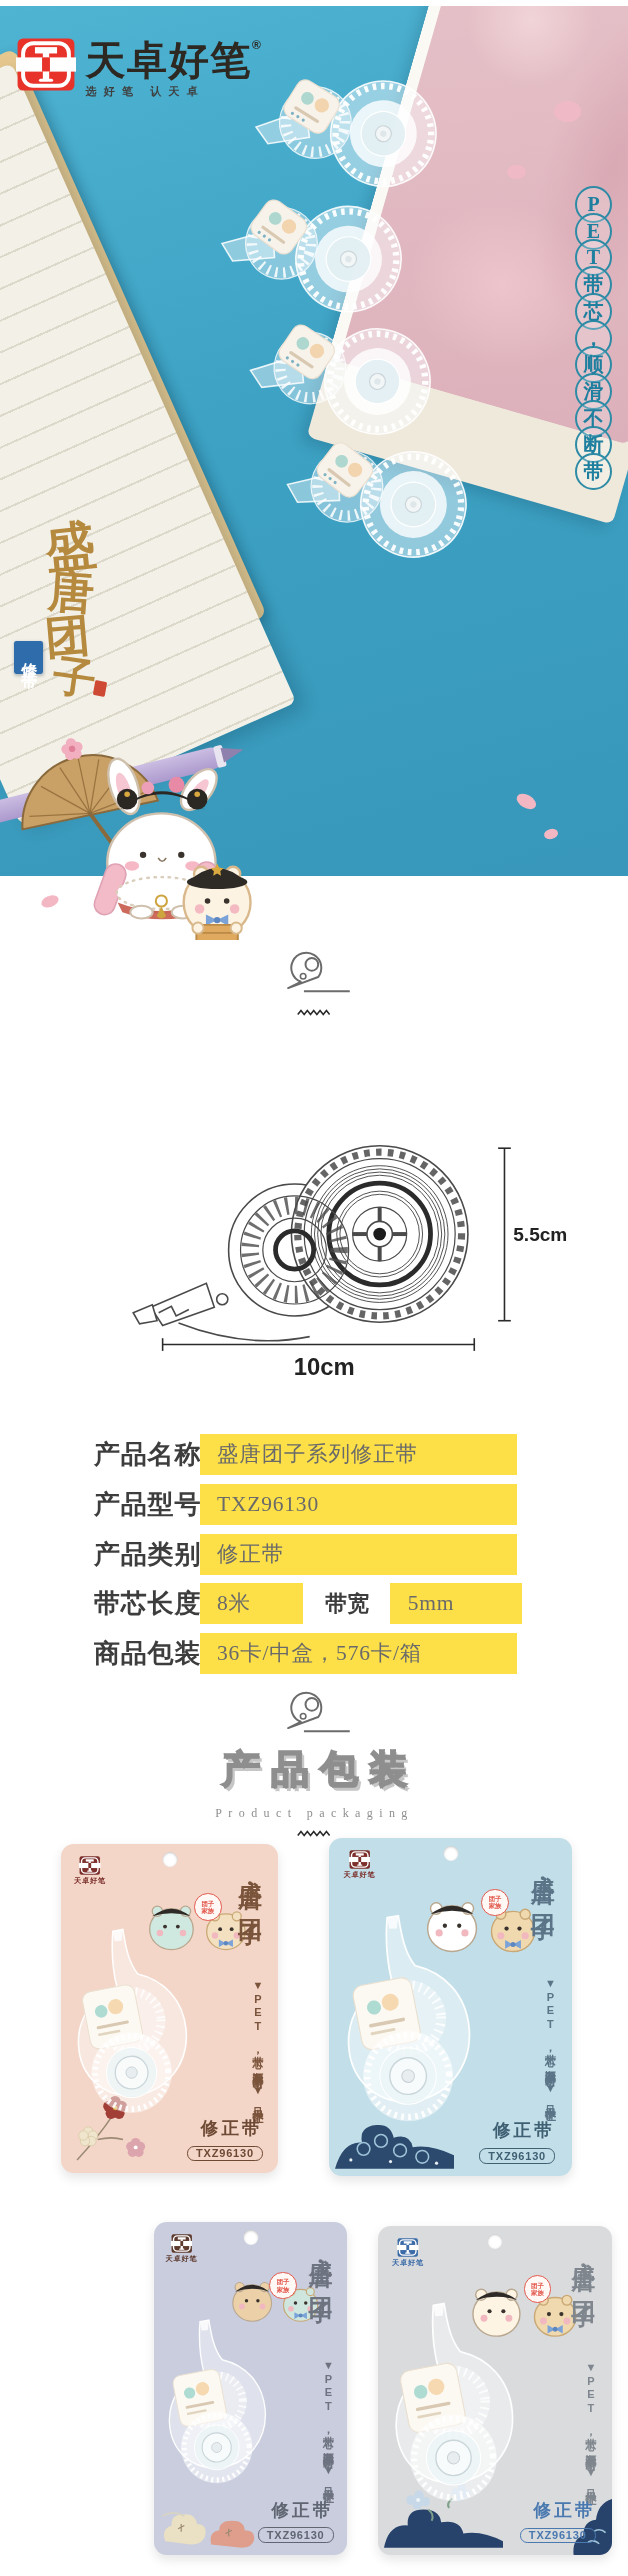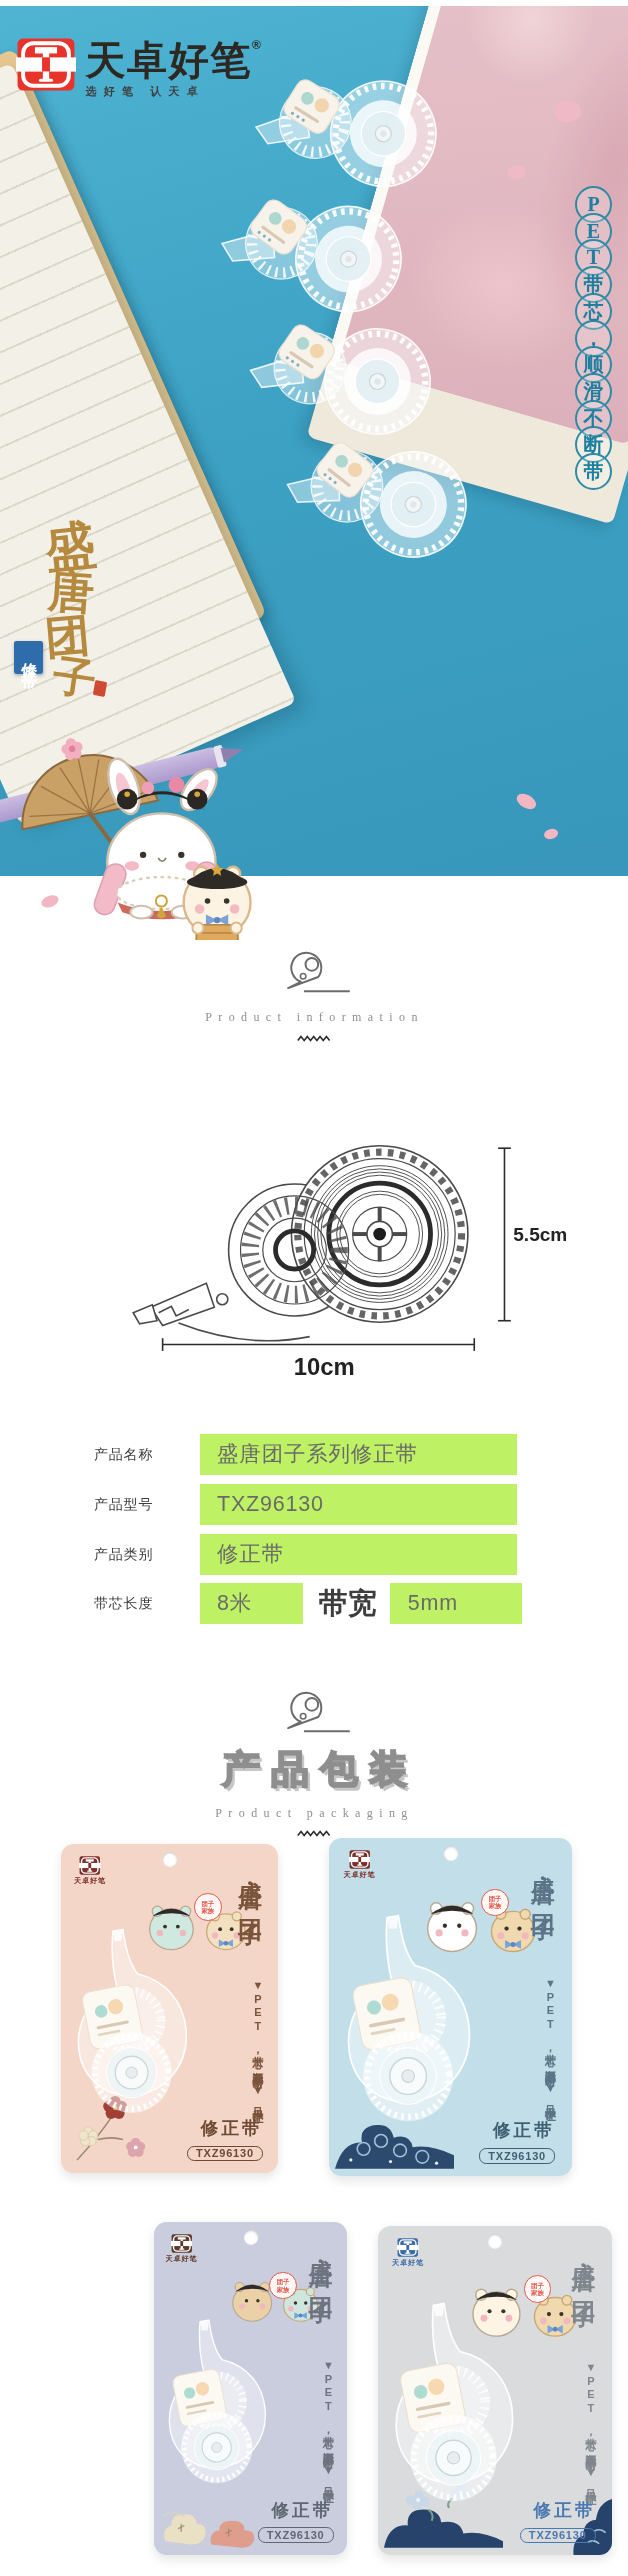--- a/index.html
+++ b/index.html
@@ -70,27 +70,27 @@
       -webkit-text-stroke:2px #8e8e8e;text-shadow:3.2px 4px 0 #c6c6c6,1.6px 1.6px 0 #9a9a9a;margin-top:4.8px;}
   .sec-sub{font-family:"Liberation Serif",serif;font-size:12px;color:#8f8f8f;
       letter-spacing:6.4px;margin-top:11px;}
   .squig{margin-top:6.4px;}
   
   .diagram{position:absolute;left:103px;top:1130px;}
   .diagram text{font-family:"Liberation Sans",sans-serif;fill:#222;}
   
   .specs{position:absolute;left:94px;top:1428px;width:477px;}
   .spec-row{height:41px;margin-bottom:8.8px;white-space:nowrap;}
-  .spec-label{display:inline-block;width:102px;font-size:14px;font-weight:400;color:#3d3d3d;
+  .spec-label{display:inline-block;width:102px;font-size:26px;font-weight:700;color:#3d3d3d;
       line-height:41px;letter-spacing:0.8px;vertical-align:top;}
-  .spec-box{display:inline-block;height:41px;background:#bef264;color:#6a6a6a;font-size:21.5px;
-      line-height:41px;padding-left:17.5px;box-sizing:border-box;vertical-align:top;letter-spacing:0.8px;}
+  .spec-box{display:inline-block;height:41px;background:#fde047;color:#6a6a6a;font-size:21.5px;
+      line-height:41px;padding-left:17.5px;box-sizing:border-box;vertical-align:top;letter-spacing:0.8px;font-family:Liberation Serif, serif;}
   .w-main{width:317px;}
   .w-s1{width:103px;margin-right:12.7px;}
-  .spec-label2{display:inline-block;width:57px;font-size:29px;font-weight:800;color:#3d3d3d;
+  .spec-label2{display:inline-block;width:57px;font-size:22px;font-weight:800;color:#3d3d3d;
       line-height:41px;text-align:center;margin-right:11px;vertical-align:top;}
   .w-s2{width:132px;}
   
   .card{position:absolute;border-radius:12.7px;box-shadow:0 4.8px 11px rgba(0,0,0,.10);overflow:hidden;}
   .c1{left:61px; top:1838px;width:217px;height:329px;background:#f3d6c8;
       --acc:#7b543c;--cat:#6e4a35;--logo:#7c2f2b;--ma:#cfe8e0;--mb:#f3e0c0;}
   .c2{left:329px;top:1832px;width:243px;height:338px;background:#c2dfe9;
       --acc:#5b7487;--cat:#3f6073;--logo:#7c2f2b;--ma:#ffffff;--mb:#f0d9ae;}
   .c3{left:154px;top:2216px;width:193px;height:333px;background:#c9cdde;
       --acc:#6e7380;--cat:#5f6672;--logo:#5e3a2e;--ma:#ecd1a8;--mb:#cfe6df;}
@@ -324,21 +324,20 @@
   </svg>
   <div class="petal" style="left:41px;top:890px;width:17.5px;height:11px;transform:rotate(-20deg);"></div>
 
   <section class="sec-head" style="top:941px;">
     <svg width="76" height="49" viewBox="0 0 96 62">
       <path d="M14 52 L30 44 A19 19 0 1 1 52 38 L14 52 Z" fill="none" stroke="#6b6b6b" stroke-width="2.5" stroke-linejoin="round"></path>
       <circle cx="44" cy="22" r="8" fill="none" stroke="#6b6b6b" stroke-width="2.5"></circle>
       <circle cx="33" cy="37" r="3.5" fill="none" stroke="#6b6b6b" stroke-width="2"></circle>
       <line x1="34" y1="56" x2="92" y2="56" stroke="#6b6b6b" stroke-width="2.5"></line>
     </svg>
-    <div class="sec-sub">Product information</div>
     <div class="squig">
       <svg width="35" height="8.8" viewBox="0 0 44 11">
           <polyline points="1,8 5,3 9,8 13,3 17,8 21,3 25,8 29,3 33,8 37,3 41,8" fill="none" stroke="#2b2b2b" stroke-width="2"></polyline>
         </svg>
     </div>
   </section>
 
   <svg class="diagram" width="477" height="247" viewBox="0 0 600 310">
     <g stroke="#4a4a4a" fill="#fff">
       <circle cx="241" cy="143" r="83" stroke-width="2"></circle>
@@ -396,20 +395,24 @@
     </div>
     <div class="spec-row">
       <span class="spec-label">产品类别</span>
       <span class="spec-box w-main">修正带</span>
     </div>
     <div class="spec-row">
       <span class="spec-label">带芯长度</span>
       <span class="spec-box w-s1">8米</span>
       <span class="spec-label2">带宽</span>
       <span class="spec-box w-s2">5mm</span>
+    </div>
+    <div class="spec-row">
+      <span class="spec-label">商品包装</span>
+      <span class="spec-box w-main">36卡/中盒，576卡/箱</span>
     </div>
   </section>
 
   <section class="sec-head" style="top:1681px;">
     <svg width="76" height="49" viewBox="0 0 96 62">
       <path d="M14 52 L30 44 A19 19 0 1 1 52 38 L14 52 Z" fill="none" stroke="#6b6b6b" stroke-width="2.5" stroke-linejoin="round"></path>
       <circle cx="44" cy="22" r="8" fill="none" stroke="#6b6b6b" stroke-width="2.5"></circle>
       <circle cx="33" cy="37" r="3.5" fill="none" stroke="#6b6b6b" stroke-width="2"></circle>
       <line x1="34" y1="56" x2="92" y2="56" stroke="#6b6b6b" stroke-width="2.5"></line>
     </svg>

